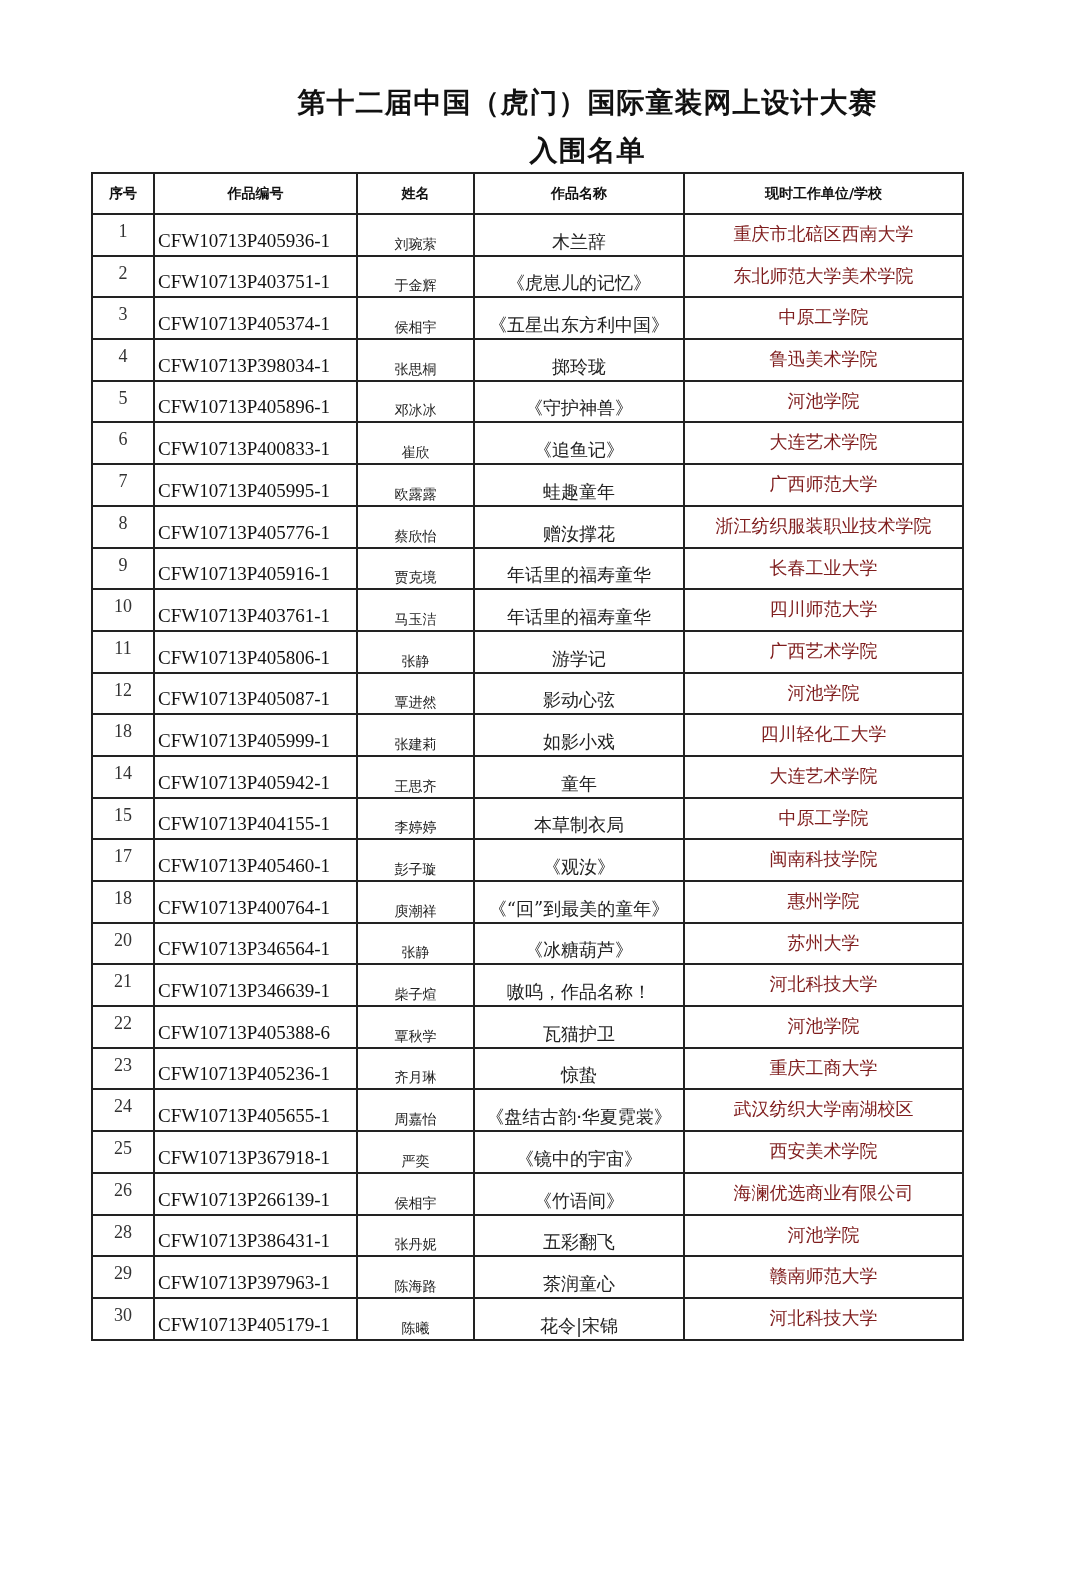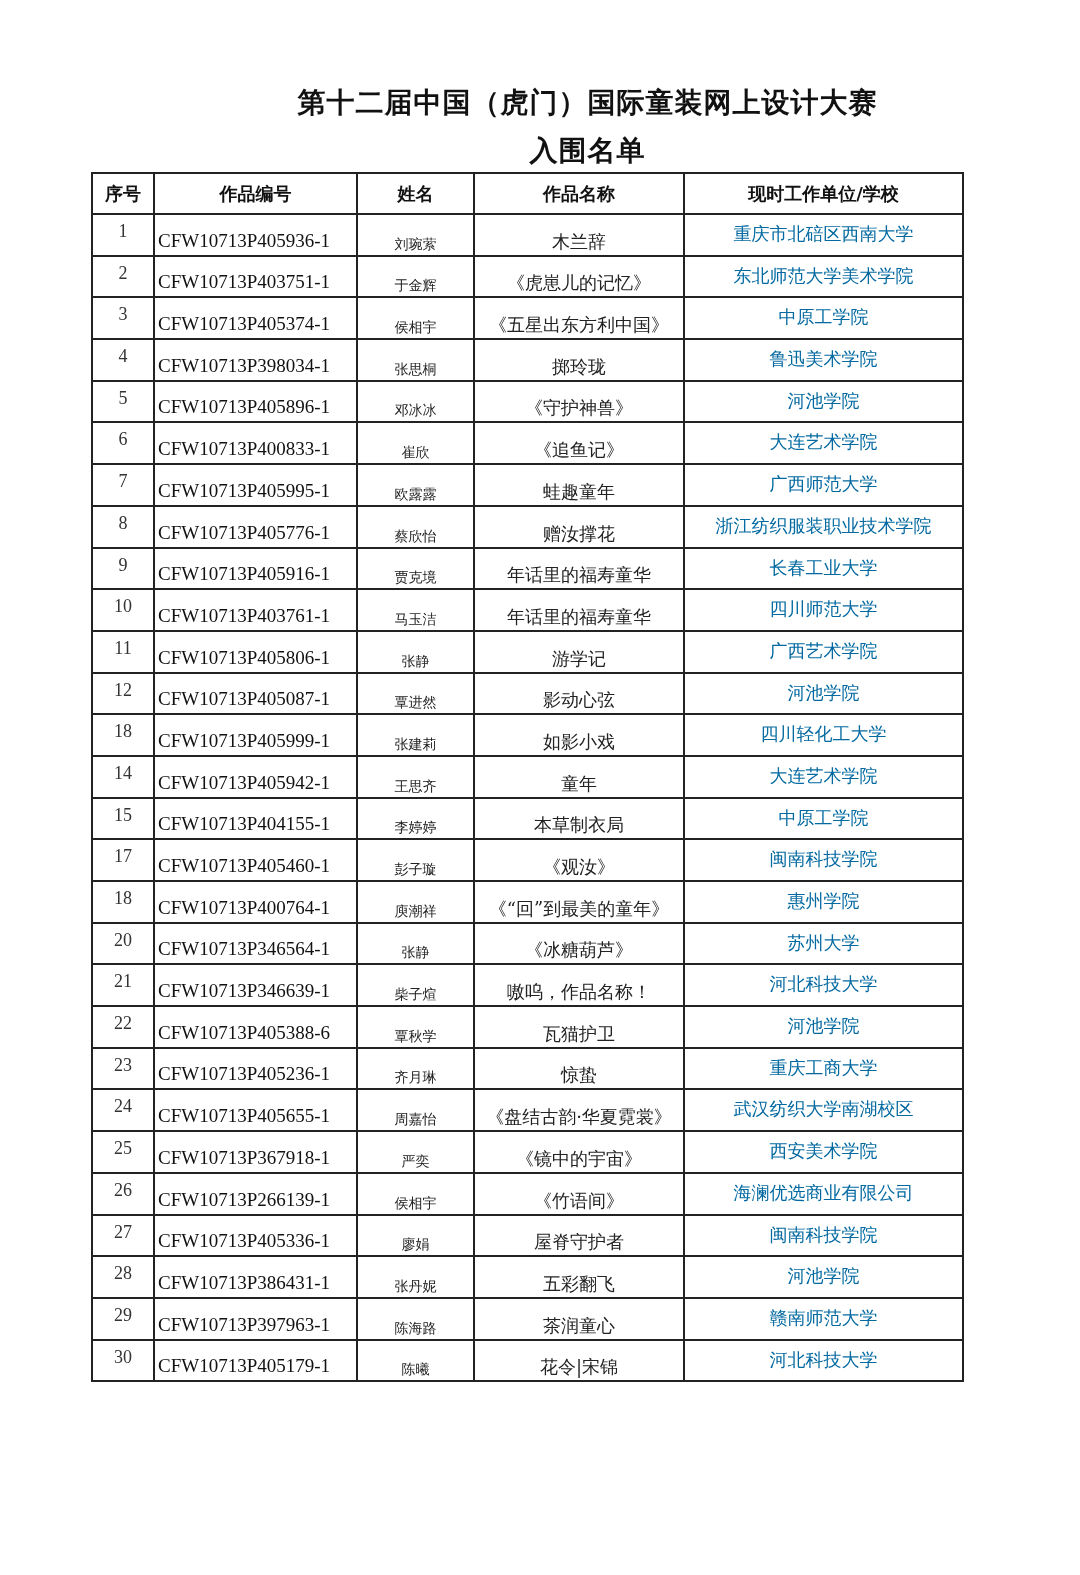--- a/index.html
+++ b/index.html
@@ -4,29 +4,29 @@
   <style>
     html, body { margin: 0; padding: 0; background: #ffffff; }
     body { width: 1080px; height: 1575px; position: relative; overflow: hidden;
            font-family: "DejaVu Serif", "Liberation Serif", serif; color: #1a1a1a; }
     .title { position: absolute; left: 0; width: 1175px; top: 84px; text-align: center;
              font-family: "DejaVu Sans", sans-serif; font-weight: bold; font-size: 28px; letter-spacing: 1px; color: #111; }
     .subtitle { position: absolute; left: 0; width: 1175px; top: 132px; text-align: center;
              font-family: "DejaVu Sans", sans-serif; font-weight: bold; font-size: 28px; letter-spacing: 1px; color: #111; }
     table.roster { position: absolute; left: 91px; top: 172px; border-collapse: collapse; table-layout: fixed; }
     table.roster th, table.roster td { border: 2px solid #222; padding: 0; overflow: hidden; white-space: nowrap; }
-    table.roster th { height: 39px; font-family: "DejaVu Sans", sans-serif; font-weight: bold; font-size: 18px; text-align: center; color: #111; border-radius: 18px; }
+    table.roster th { height: 39px; font-family: "DejaVu Sans", sans-serif; font-weight: bold; font-size: 14px; text-align: center; color: #111; border-radius: 18px; }
     table.roster td { height: 39.7px; position: relative; }
     col.c-no { width: 62px; } col.c-code { width: 203px; } col.c-name { width: 117px; }
     col.c-title { width: 210px; } col.c-unit { width: 279px; }
     .no { position: absolute; left: 0; right: 0; top: 6px; text-align: center; font-family: "Liberation Serif", serif; font-size: 18px; color: #333; }
     .code { position: absolute; left: 3px; bottom: 3px; font-family: Liberation Serif, serif; font-size: 19px; color: #111; }
     .name { position: absolute; left: 0; right: 0; bottom: 1px; text-align: center; font-size: 14px; color: #222; }
     .work { position: absolute; left: 0; right: 0; bottom: 1px; text-align: center; font-size: 18px; color: #222; }
-    .unit { position: absolute; left: 0; right: 0; top: 7px; text-align: center; font-size: 18px; color: #0369a1; font-family: Liberation Serif, serif; }
+    .unit { position: absolute; left: 0; right: 0; top: 7px; text-align: center; font-size: 18px; color: #7f1d1d; font-family: Liberation Serif, serif; }
   </style>
 </head>
 <body>
 
 <div class="title">第十二届中国（虎门）国际童装网上设计大赛</div>
 <div class="subtitle">入围名单</div>
 
 <table class="roster">
   <colgroup>
     <col class="c-no">
@@ -448,37 +448,20 @@
         </td>
         <td>
           <span class="work">《竹语间》</span>
         </td>
         <td>
           <span class="unit">海澜优选商业有限公司</span>
         </td>
       </tr>
       <tr>
         <td>
-          <span class="no">27</span>
-        </td>
-        <td>
-          <span class="code">CFW10713P405336-1</span>
-        </td>
-        <td>
-          <span class="name">廖娟</span>
-        </td>
-        <td>
-          <span class="work">屋脊守护者</span>
-        </td>
-        <td>
-          <span class="unit">闽南科技学院</span>
-        </td>
-      </tr>
-      <tr>
-        <td>
           <span class="no">28</span>
         </td>
         <td>
           <span class="code">CFW10713P386431-1</span>
         </td>
         <td>
           <span class="name">张丹妮</span>
         </td>
         <td>
           <span class="work">五彩翻飞</span>

